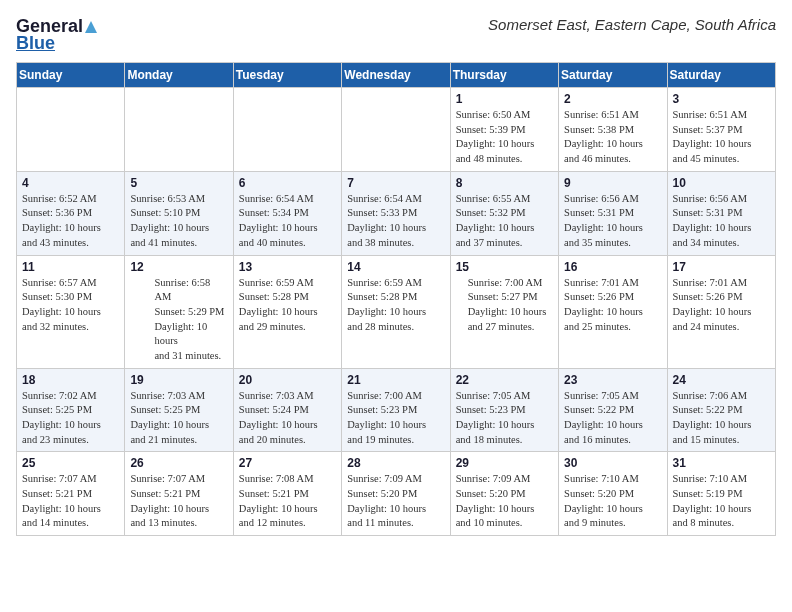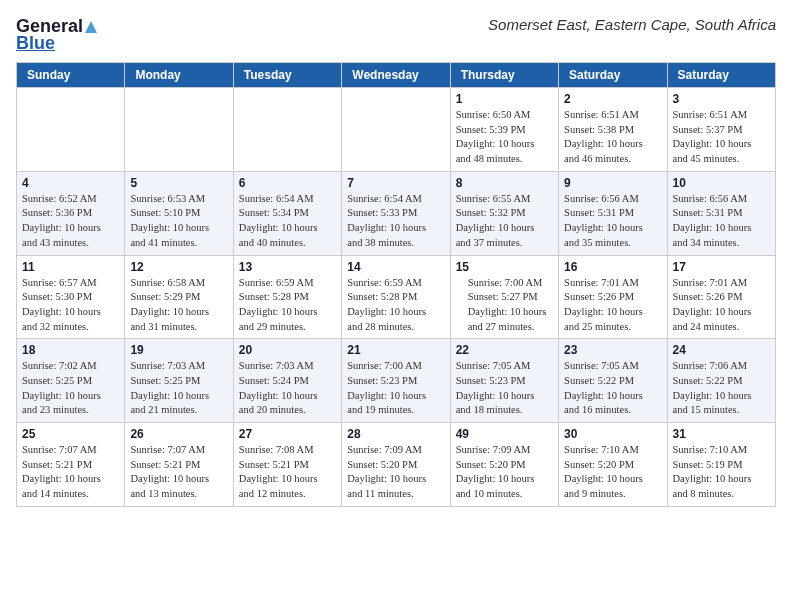--- a/index.html
+++ b/index.html
@@ -36,21 +36,21 @@
     }
     .calendar {
       width: 100%;
       border-collapse: collapse;
       font-size: 11px;
     }
     .calendar th {
       background-color: #1e5fa8;
       color: #fff;
       text-align: left;
-      padding: 5px 10px;
+      padding: 5px 2px;
       font-size: 12px;
       border: 1px solid #ccc;
     }
     .calendar td {
       vertical-align: top;
       border: 1px solid #ccc;
       padding: 4px 5px;
       width: 108px;
       min-height: 80px;
       background: #fff;
@@ -190,21 +190,21 @@
       <tr>
         <td>
           <span class="day-number">11</span>
           <div class="day-info" style="white-space: pre-line;">Sunrise: 6:57 AM
 Sunset: 5:30 PM
 Daylight: 10 hours
 and 32 minutes.</div>
         </td>
         <td>
           <span class="day-number">12</span>
-          <div class="day-info" style="white-space: pre-line;">Sunrise: 6:58 AM
+          <div class="day-info" style="white-space: pre-line; margin-left: 24px;">Sunrise: 6:58 AM
 Sunset: 5:29 PM
 Daylight: 10 hours
 and 31 minutes.</div>
         </td>
         <td>
           <span class="day-number">13</span>
           <div class="day-info" style="white-space: pre-line;">Sunrise: 6:59 AM
 Sunset: 5:28 PM
 Daylight: 10 hours
 and 29 minutes.</div>
@@ -312,21 +312,21 @@
 and 12 minutes.</div>
         </td>
         <td>
           <span class="day-number">28</span>
           <div class="day-info" style="white-space: pre-line;">Sunrise: 7:09 AM
 Sunset: 5:20 PM
 Daylight: 10 hours
 and 11 minutes.</div>
         </td>
         <td>
-          <span class="day-number">49</span>
+          <span class="day-number">29</span>
           <div class="day-info" style="white-space: pre-line;">Sunrise: 7:09 AM
 Sunset: 5:20 PM
 Daylight: 10 hours
 and 10 minutes.</div>
         </td>
         <td>
           <span class="day-number">30</span>
           <div class="day-info" style="white-space: pre-line;">Sunrise: 7:10 AM
 Sunset: 5:20 PM
 Daylight: 10 hours

